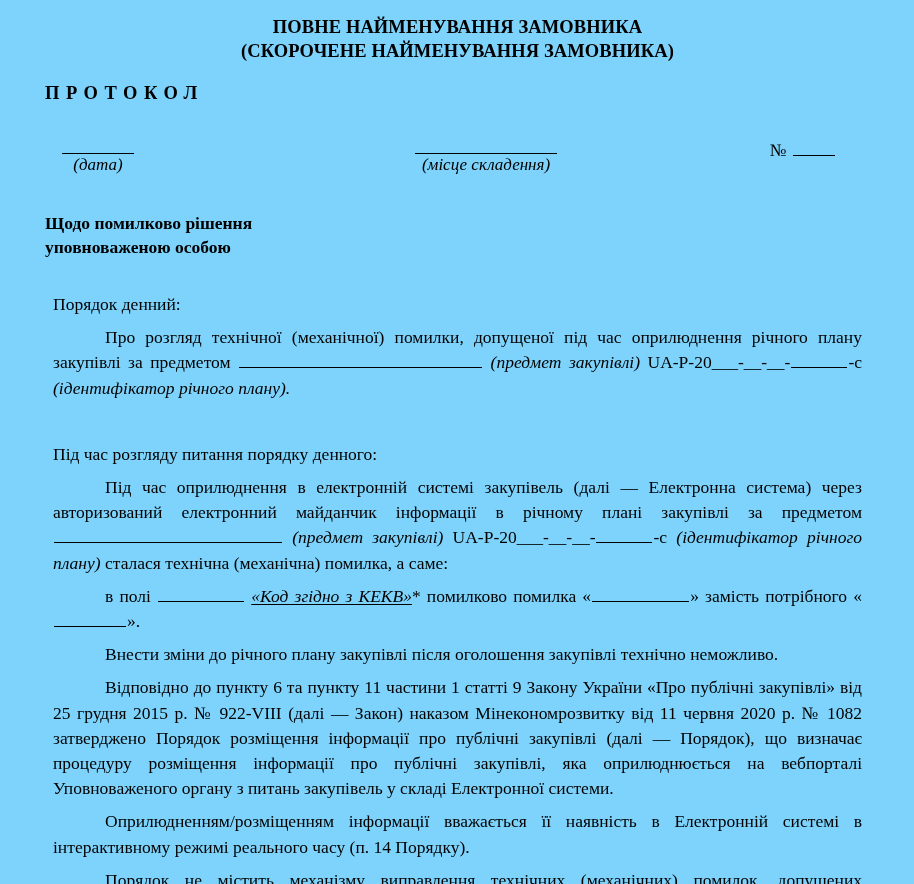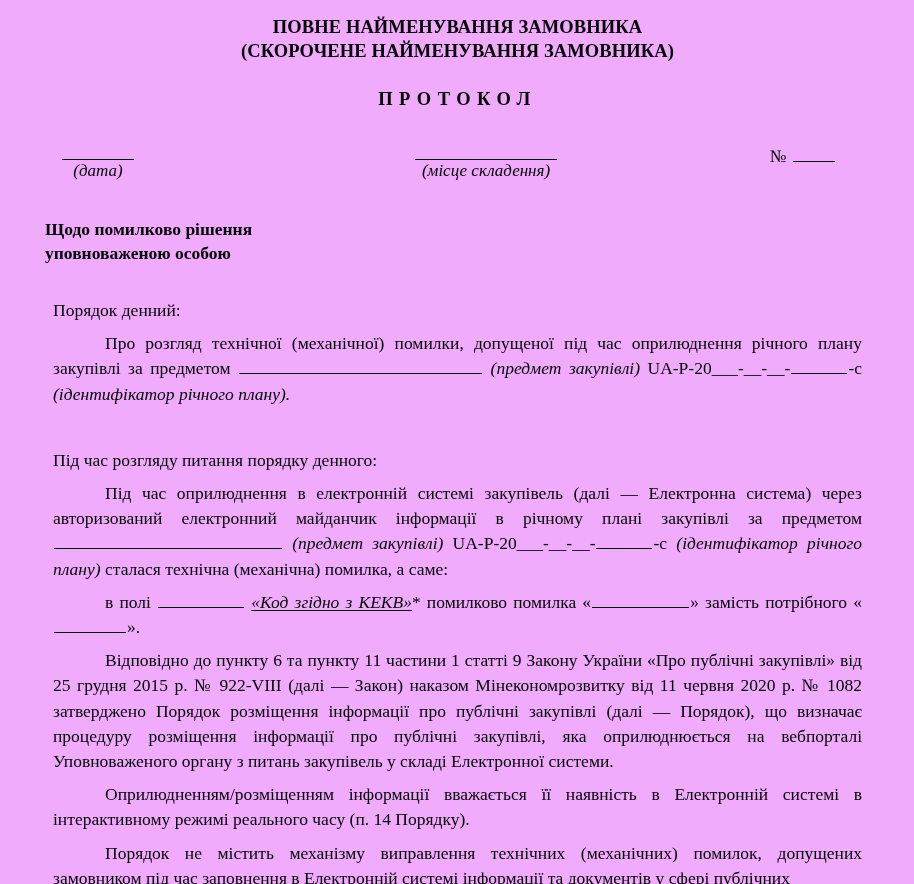--- a/index.html
+++ b/index.html
@@ -8,21 +8,21 @@
     background: #ffffff;
   }
   body {
     font-family: "Liberation Serif", "DejaVu Serif", serif;
     color: #000000;
   }
   .page {
     position: relative;
     width: 914px;
     height: 884px;
-    background: #f0abfc;
+    background: #7dd3fc;
     overflow: hidden;
     box-sizing: border-box;
     padding: 0;
   }
   .content {
     position: absolute;
     left: 45px;
     top: 0;
     width: 825px;
   }
@@ -32,25 +32,24 @@
     text-align: center;
     font-weight: bold;
     font-size: 18.5px;
     line-height: 24px;
     letter-spacing: 0.1px;
     margin-top: 15px;
   }
   .org-title div { white-space: nowrap; }
 
   .doc-kind {
-    text-align: center;
     font-weight: bold;
     font-size: 18.5px;
     letter-spacing: 6.5px;
-    margin-top: 26px;
+    margin-top: 20px;
   }
 
   
   .meta-row {
     position: relative;
     height: 46px;
     margin-top: 33px;
   }
   .meta-field {
     position: absolute;
@@ -170,19 +169,20 @@
       <p class="para"><span>Про розгляд технічної (механічної) помилки, допущеної під час оприлюднення річного плану закупівлі за предметом</span> <span class="fill fill-w250"></span> <span class="it">(предмет закупівлі)</span> <span class="nowrap">UA-P-20___-__-__-</span><span class="fill fill-w55"></span><span>-с</span> <span class="it">(ідентифікатор річного плану).</span></p>
 
       <div class="gap-lg"></div>
 
       <p class="para flush">Під час розгляду питання порядку денного:</p>
 
       <p class="para"><span>Під час оприлюднення в електронній системі закупівель (далі — Електронна система) через авторизований електронний майданчик інформації в річному плані закупівлі за предметом</span> <span class="fill fill-w225"></span> <span class="it">(предмет закупівлі)</span> <span class="nowrap">UA-P-20___-__-__-</span><span class="fill fill-w55"></span><span>-с</span> <span class="it">(ідентифікатор річного плану)</span> <span>сталася технічна (механічна) помилка, а саме:</span></p>
 
       <p class="para"><span>в полі</span> <span class="fill fill-w90"></span> <span class="it-u">«Код згідно з КЕКВ»</span><span class="sup-star">*</span> <span>помилково помилка «</span><span class="fill fill-w100"></span><span>» замість потрібного «</span><span class="fill fill-w75"></span><span>».</span></p>
 
+      <p class="para">Внести зміни до річного плану закупівлі після оголошення закупівлі технічно неможливо.</p>
       <p class="para">Відповідно до пункту 6 та пункту 11 частини 1 статті 9 Закону України «Про публічні закупівлі» від 25 грудня 2015 р. № 922-VIII (далі — Закон) наказом Мінекономрозвитку від 11 червня 2020 р. № 1082 затверджено Порядок розміщення інформації про публічні закупівлі (далі — Порядок), що визначає процедуру розміщення інформації про публічні закупівлі, яка оприлюднюється на вебпорталі Уповноваженого органу з питань закупівель у складі Електронної системи.</p>
       <p class="para">Оприлюдненням/розміщенням інформації вважається її наявність в Електронній системі в інтерактивному режимі реального часу (п. 14 Порядку).</p>
       <p class="para">Порядок не містить механізму виправлення технічних (механічних) помилок, допущених замовником під час заповнення в Електронній системі інформації та документів у сфері публічних</p>
 
     </div>
   </div>
 </div>
 
 </body></html>

